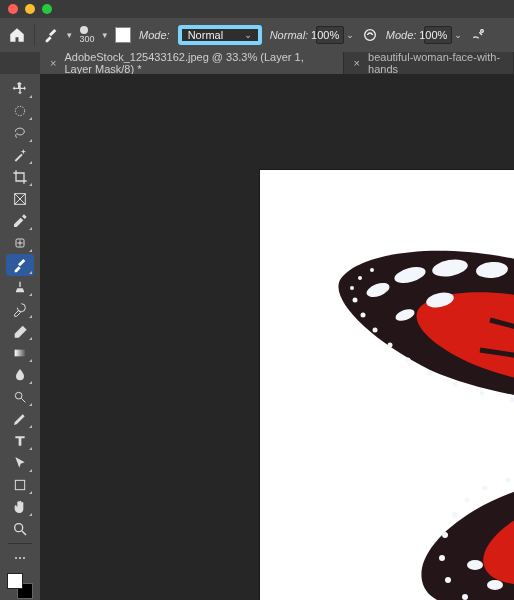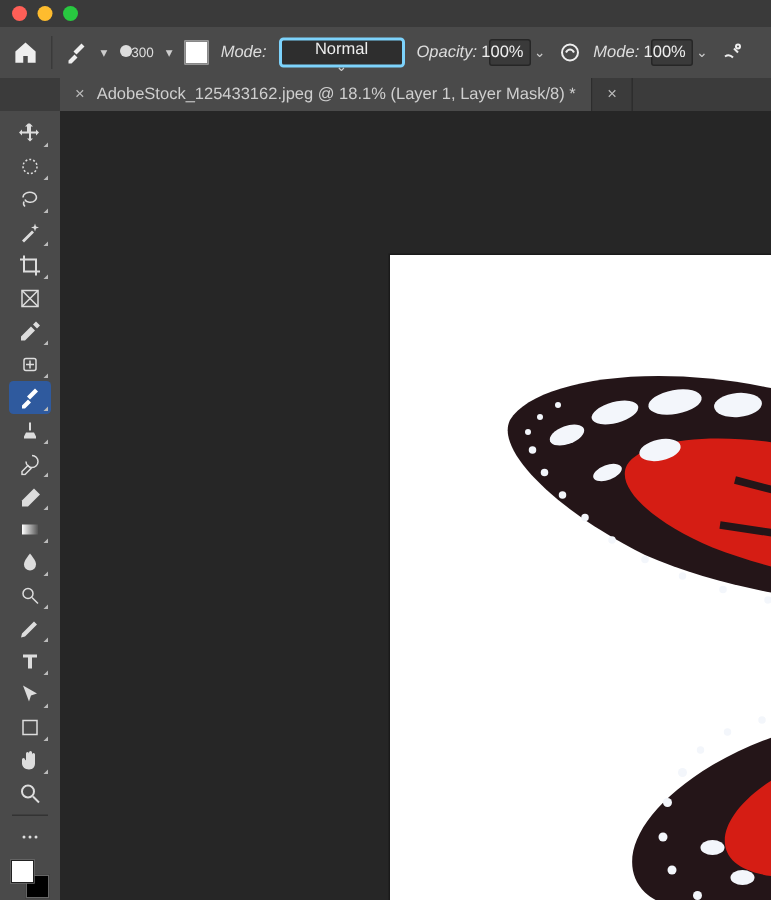--- a/index.html
+++ b/index.html
@@ -8,25 +8,25 @@
     
     .titlebar { height: 18px; background: #3a3a3a; display: flex; align-items: center; padding-left: 8px; gap: 7px; }
     .traffic { width: 10px; height: 10px; border-radius: 50%; }
     .tclose { background: #ff5f57; }
     .tmin   { background: #febc2e; }
     .tmax   { background: #28c840; }
 
     
     .options { height: 34px; background: #4a4a4a; display: flex; align-items: center; padding: 0 8px; gap: 8px; color: #eee; }
     .options .sep { width: 1px; height: 22px; background: #3a3a3a; }
-    .brush-size { display: flex; flex-direction: row; align-items: flex-start; line-height: 1; }
+    .brush-size { display: flex; flex-direction: column; align-items: flex-start; line-height: 1; }
     .brush-dot  { width: 8px; height: 8px; border-radius: 50%; background: #ddd; }
     .brush-num  { font-size: 9px; color: #ddd; margin-top: 1px; }
     .chev { font-size: 9px; opacity: .8; }
-    .mode-select { background: #2e2e2e; border: 2px solid #7dd3fc; color: #eee; height: 20px; width: 84px; border-radius: 3px; display: flex; align-items: center; justify-content: space-between; padding: 0 6px; font-size: 11px; flex-direction: column; }
+    .mode-select { background: #2e2e2e; border: 4px solid #7dd3fc; color: #eee; height: 20px; width: 84px; border-radius: 3px; display: flex; align-items: center; justify-content: space-between; padding: 0 6px; font-size: 11px; }
     .lbl { color: #ddd; font-style: italic; }
     .pct-field { background: #3a3a3a; border: 1px solid #262626; height: 18px; width: 28px; border-radius: 2px; display: inline-flex; align-items: center; justify-content: flex-end; padding: 0 4px; font-size: 11px; color: #eee; }
     .pct-wrap { display: flex; align-items: center; gap: 2px; }
     .swatch { width: 16px; height: 16px; background: #fff; border: 1px solid #888; }
     .icon-slot svg { display: block; }
 
     
     .tabstrip { height: 22px; background: #3b3b3b; display: flex; align-items: stretch; padding-left: 40px; }
     .tab { display: flex; align-items: center; gap: 8px; padding: 0 10px; font-size: 11px; color: #cfcfcf; background: #4a4a4a; border-right: 1px solid #2d2d2d; }
     .tab.inactive { background: #3b3b3b; color: #bbb; }
@@ -78,21 +78,21 @@
   <span class="chev">▾</span>
 
   <div class="swatch"></div>
 
   <span class="lbl">Mode:</span>
   <div class="mode-select">
     <span>Normal</span>
     <span class="chev">⌄</span>
   </div>
 
-  <span class="lbl">Opacity:</span>
+  <span class="lbl">Normal:</span>
   <div class="pct-wrap">
     <div class="pct-field">
       <span>100%</span>
     </div>
     <span class="chev">⌄</span>
   </div>
 
   <span class="icon-slot">
     <svg viewBox="0 0 24 24" width="16" height="16" fill="none" stroke="#eee" stroke-width="2">
         <circle cx="12" cy="12" r="8"></circle>
@@ -113,24 +113,25 @@
         <path d="M5 16c3-2 6-1 8 1"></path>
         <path d="M14 8l4 4"></path>
         <circle cx="18" cy="6" r="2"></circle>
       </svg>
   </span>
 </div>
 
 <div class="tabstrip">
   <div class="tab">
     <span class="x">×</span>
-    <span>AdobeStock_125433162.jpeg @ 18.1% (Layer 1, Layer Mask/8) *</span>
+    <span>AdobeStock_125433162.jpeg @ 33.3% (Layer 1, Layer Mask/8) *</span>
   </div>
   <div class="tab inactive">
     <span class="x">×</span>
+    <span>beautiful-woman-face-with-hands</span>
   </div>
 </div>
 
 <div class="mainrow">
 
   <div class="toolbox">
     <div class="tool">
         <svg viewBox="0 0 24 24" fill="#ddd">
           <path d="M12 2l3 3h-2v5h5V8l3 3-3 3v-2h-5v5h2l-3 3-3-3h2v-5H4v2l-3-3 3-3v2h5V5H7l3-3z"></path>
         </svg>

